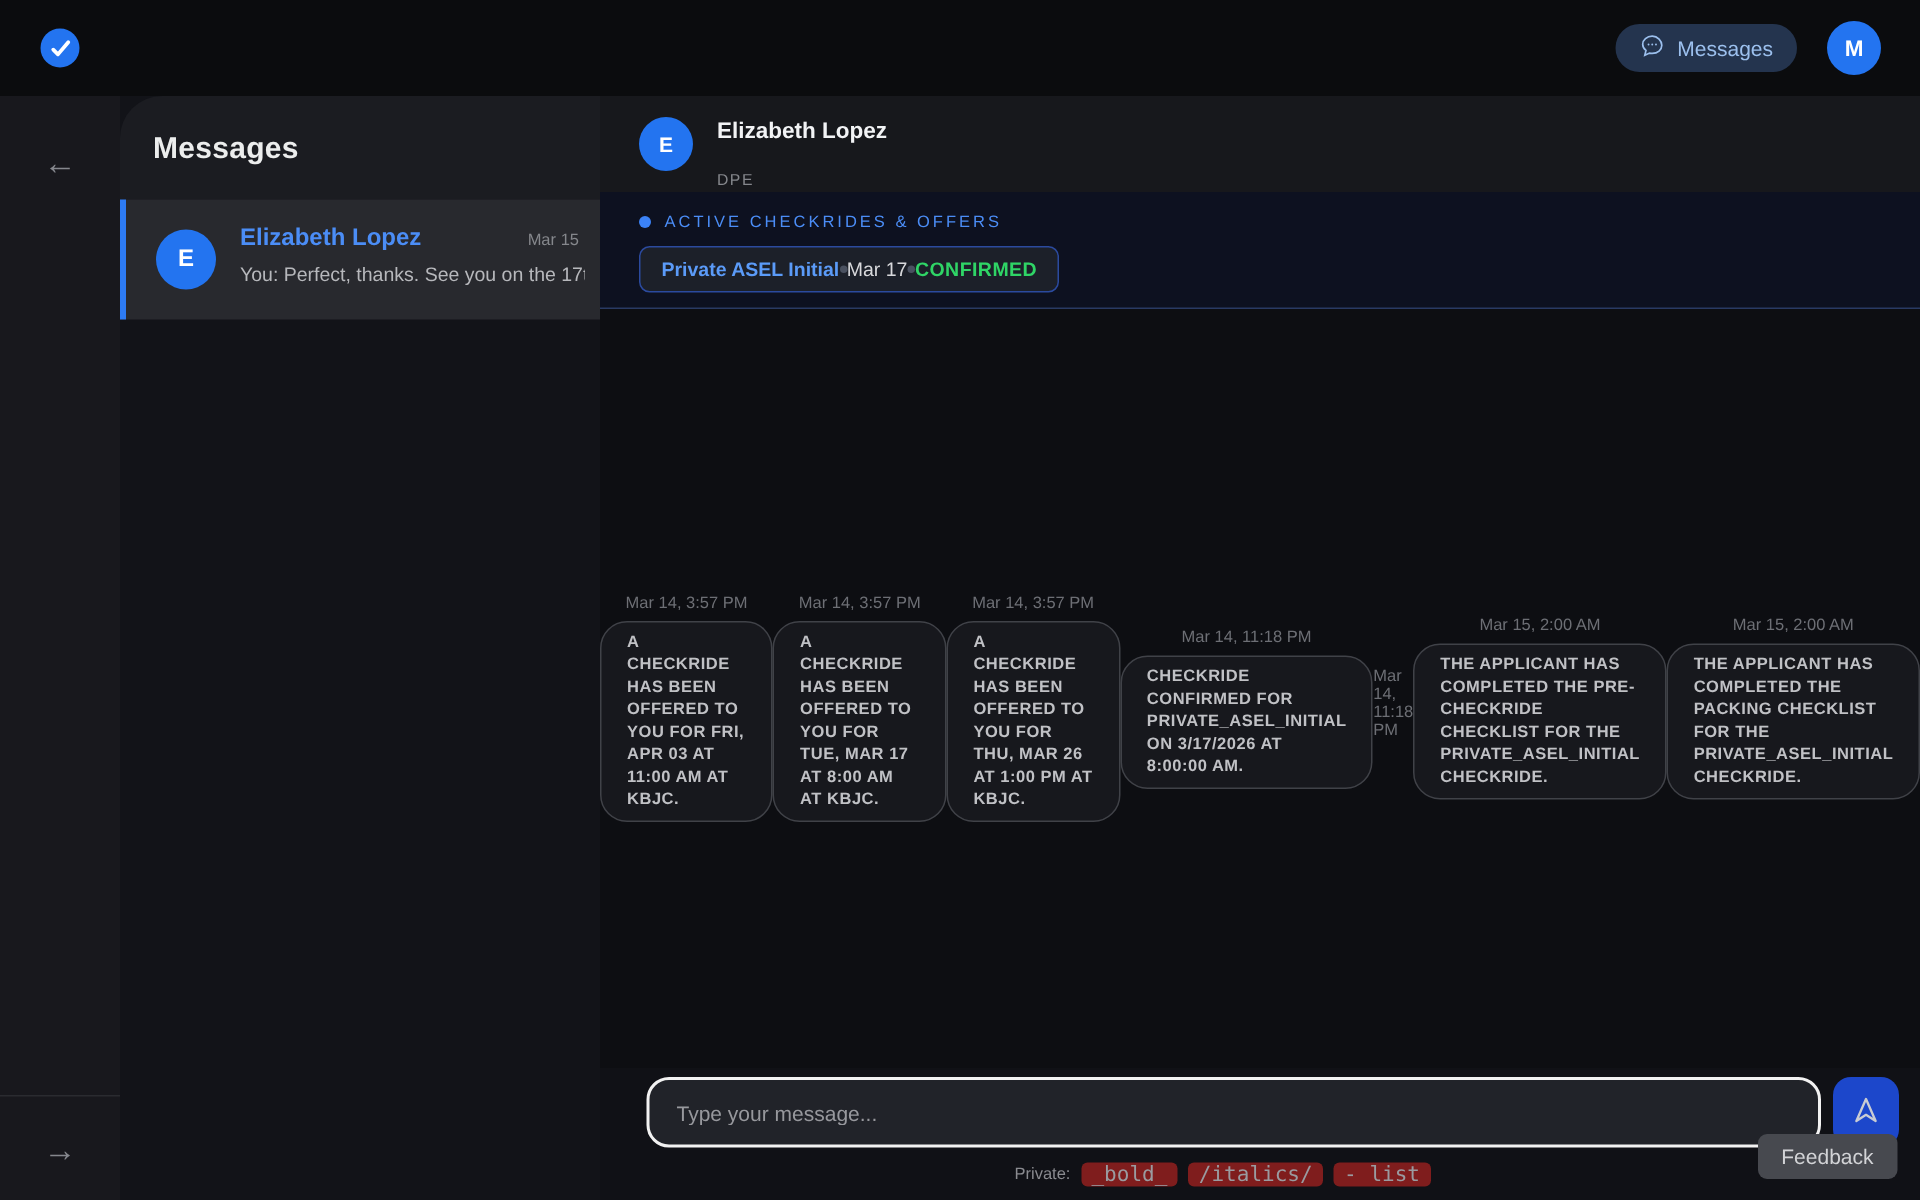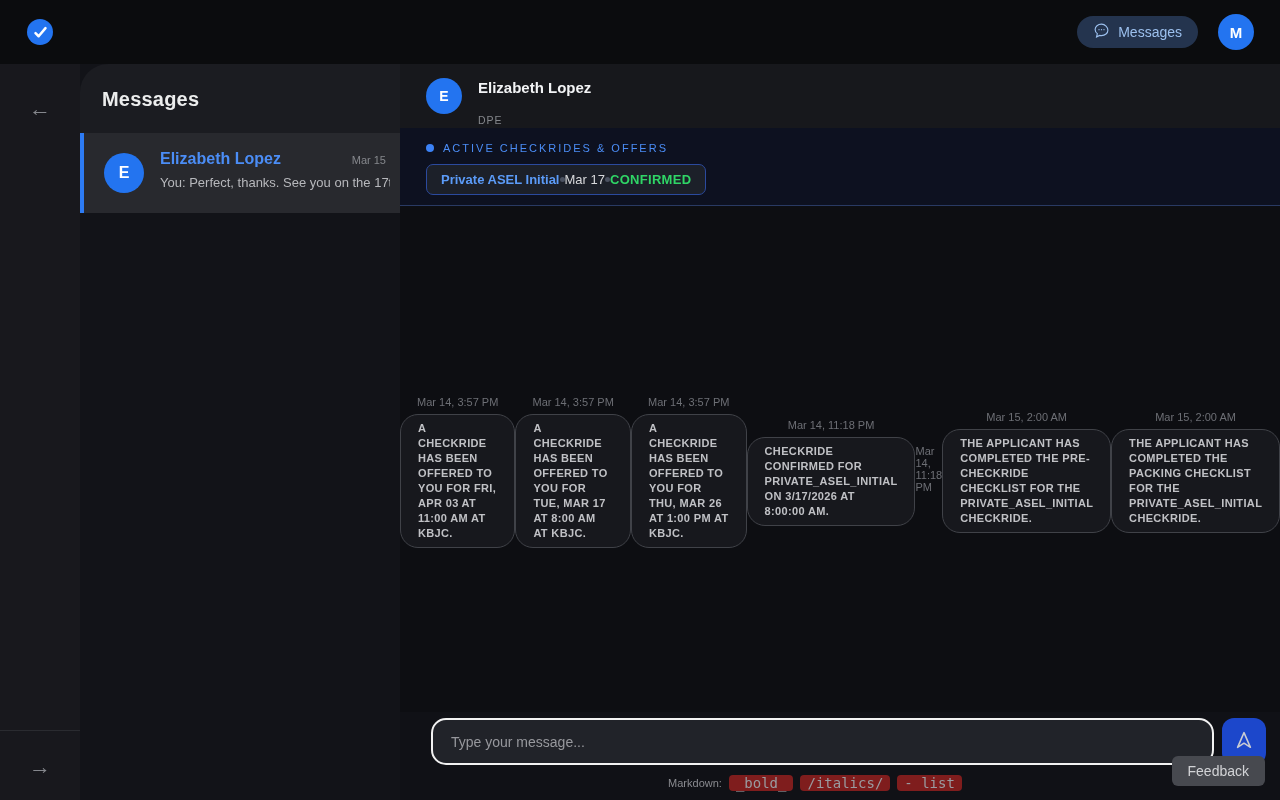--- a/index.html
+++ b/index.html
@@ -266,21 +266,21 @@
   <div class="composer">
     <input class="composer-input" type="text" placeholder="Type your message..." style="">
     <button class="send-btn">
       <span>
         <svg width="22" height="22" viewBox="0 0 24 24">
             <path d="M12 4 L19 20 L12 15.5 L5 20 Z" fill="none" stroke="#c9ccd3" stroke-width="1.7" stroke-linejoin="round"></path>
           </svg>
       </span>
     </button>
     <div class="md-hints">
-      <span>Markdown:</span>
+      <span>Private:</span>
       <span class="md-chip">_bold_</span>
       <span class="md-chip">/italics/</span>
       <span class="md-chip">- list</span>
     </div>
   </div>
 </div>
 
 <button class="feedback-btn">Feedback</button>
 
 </body></html>

